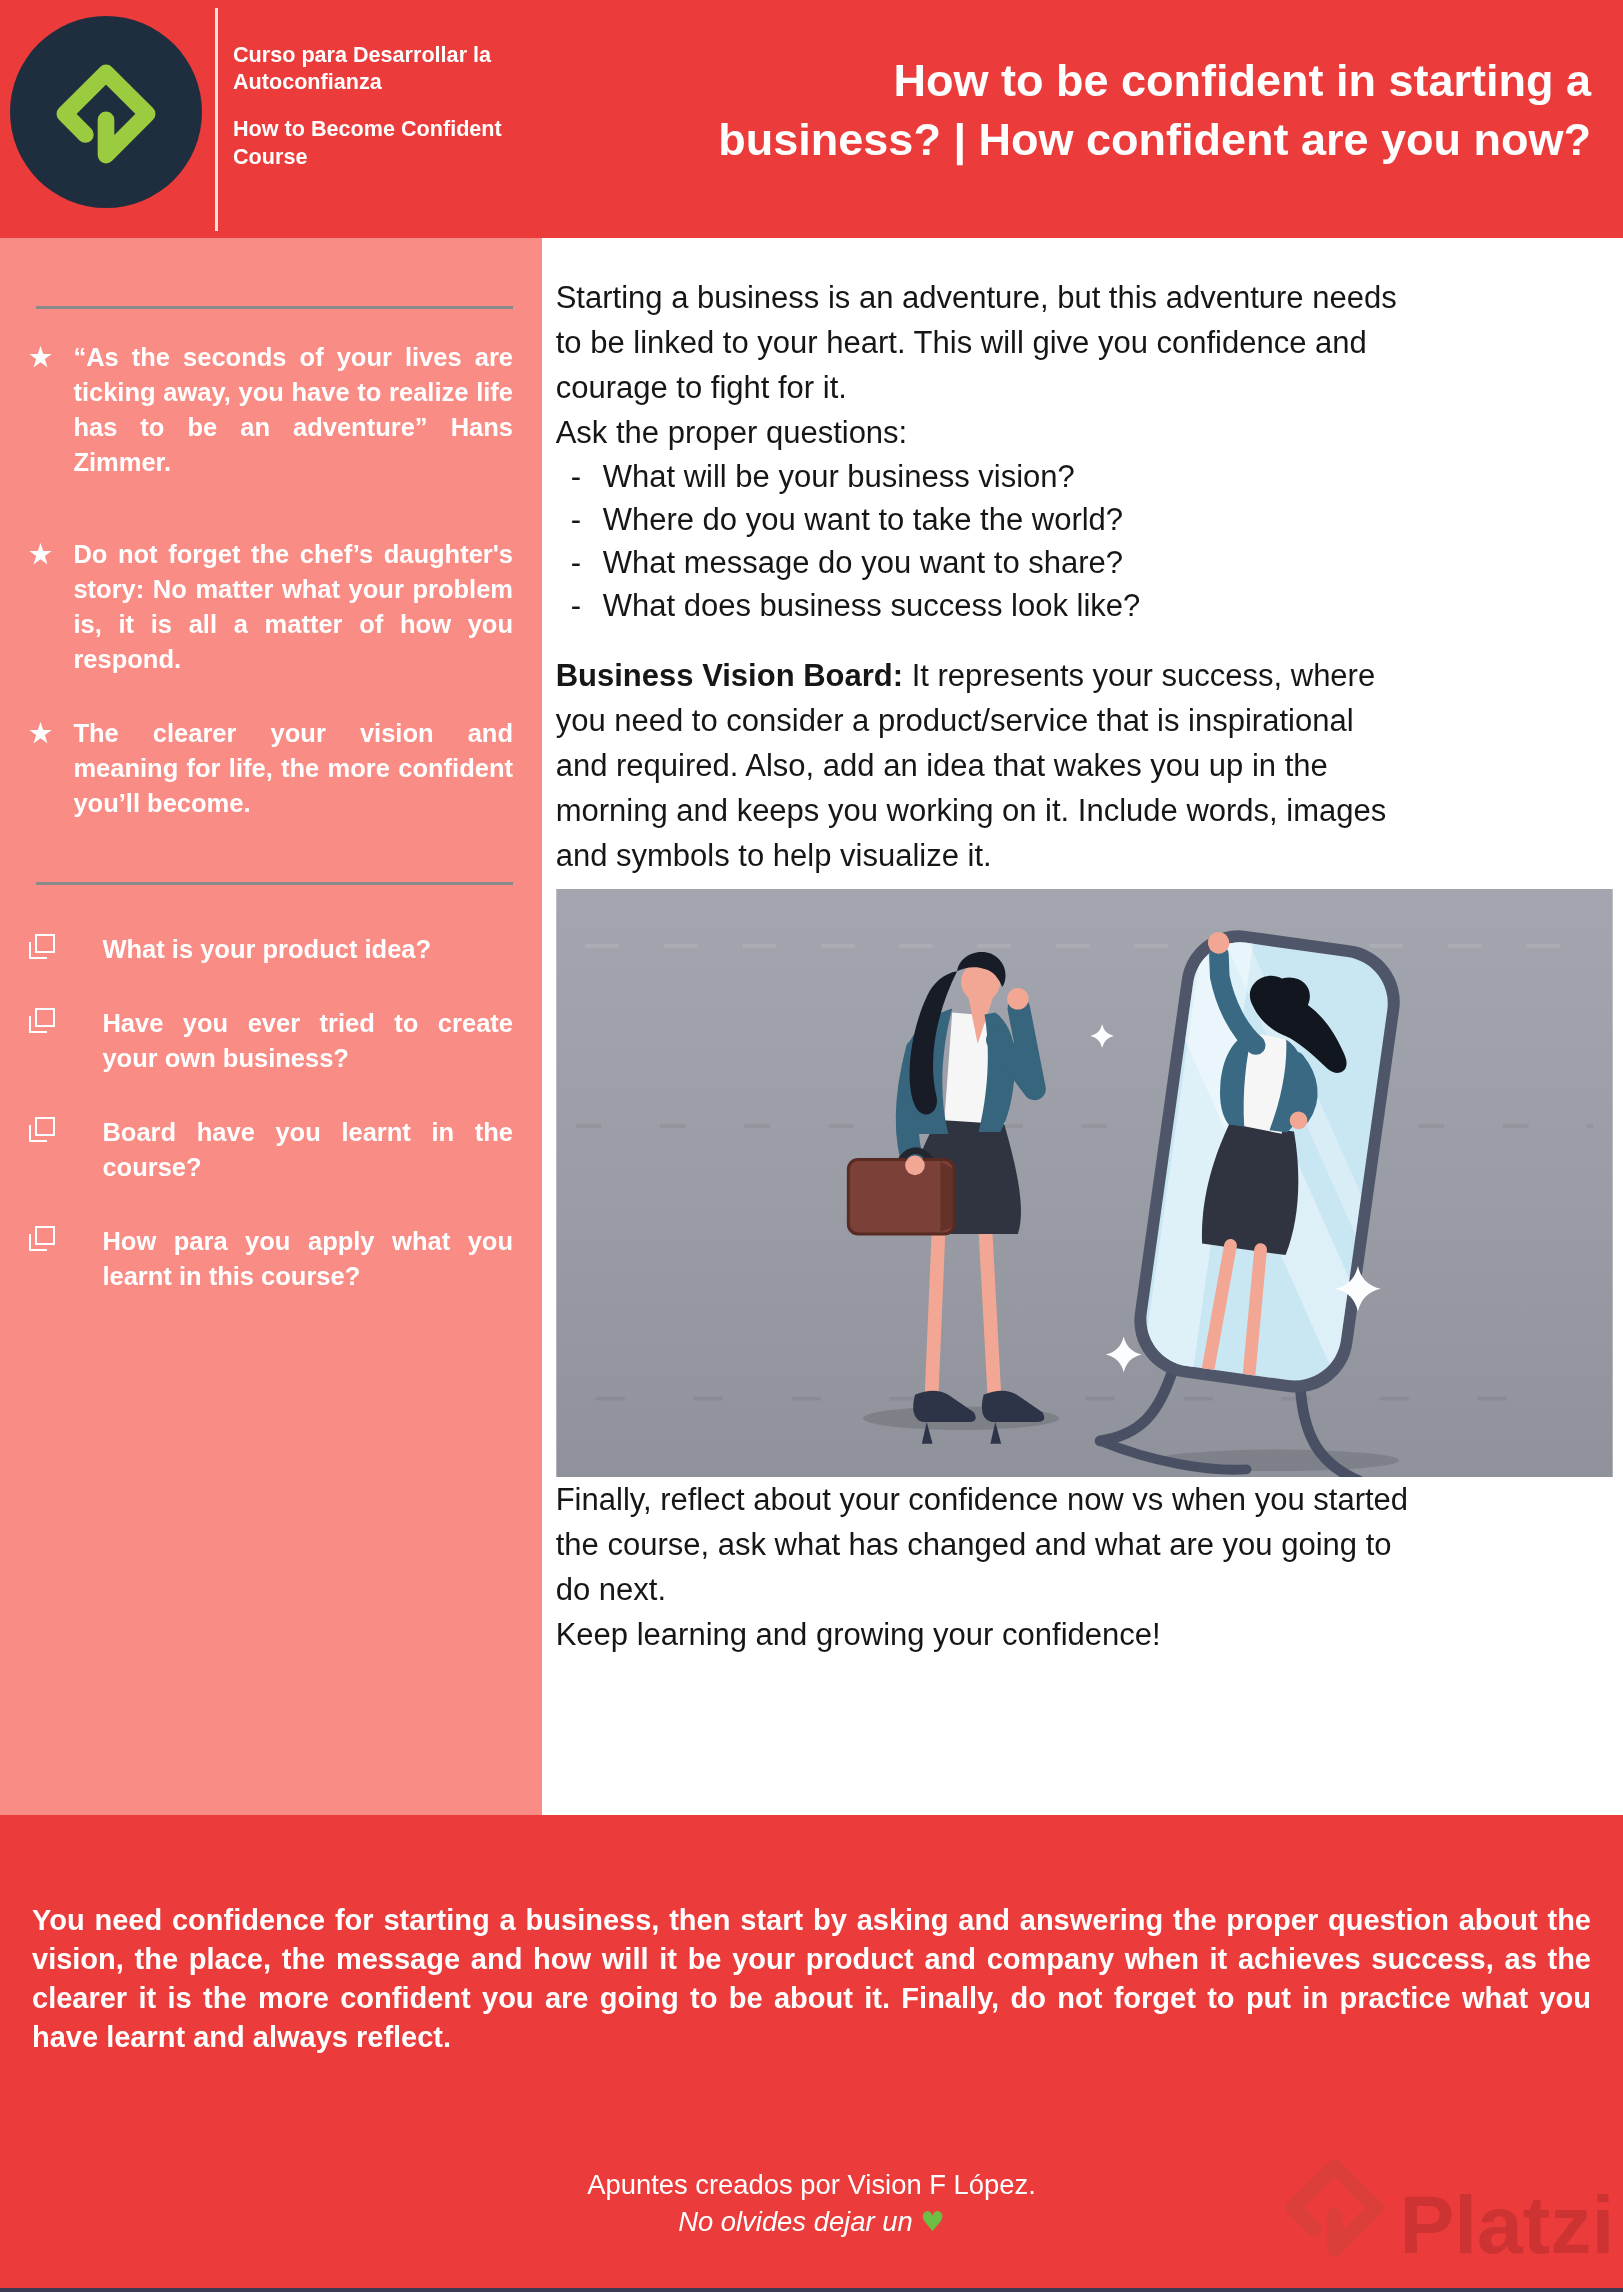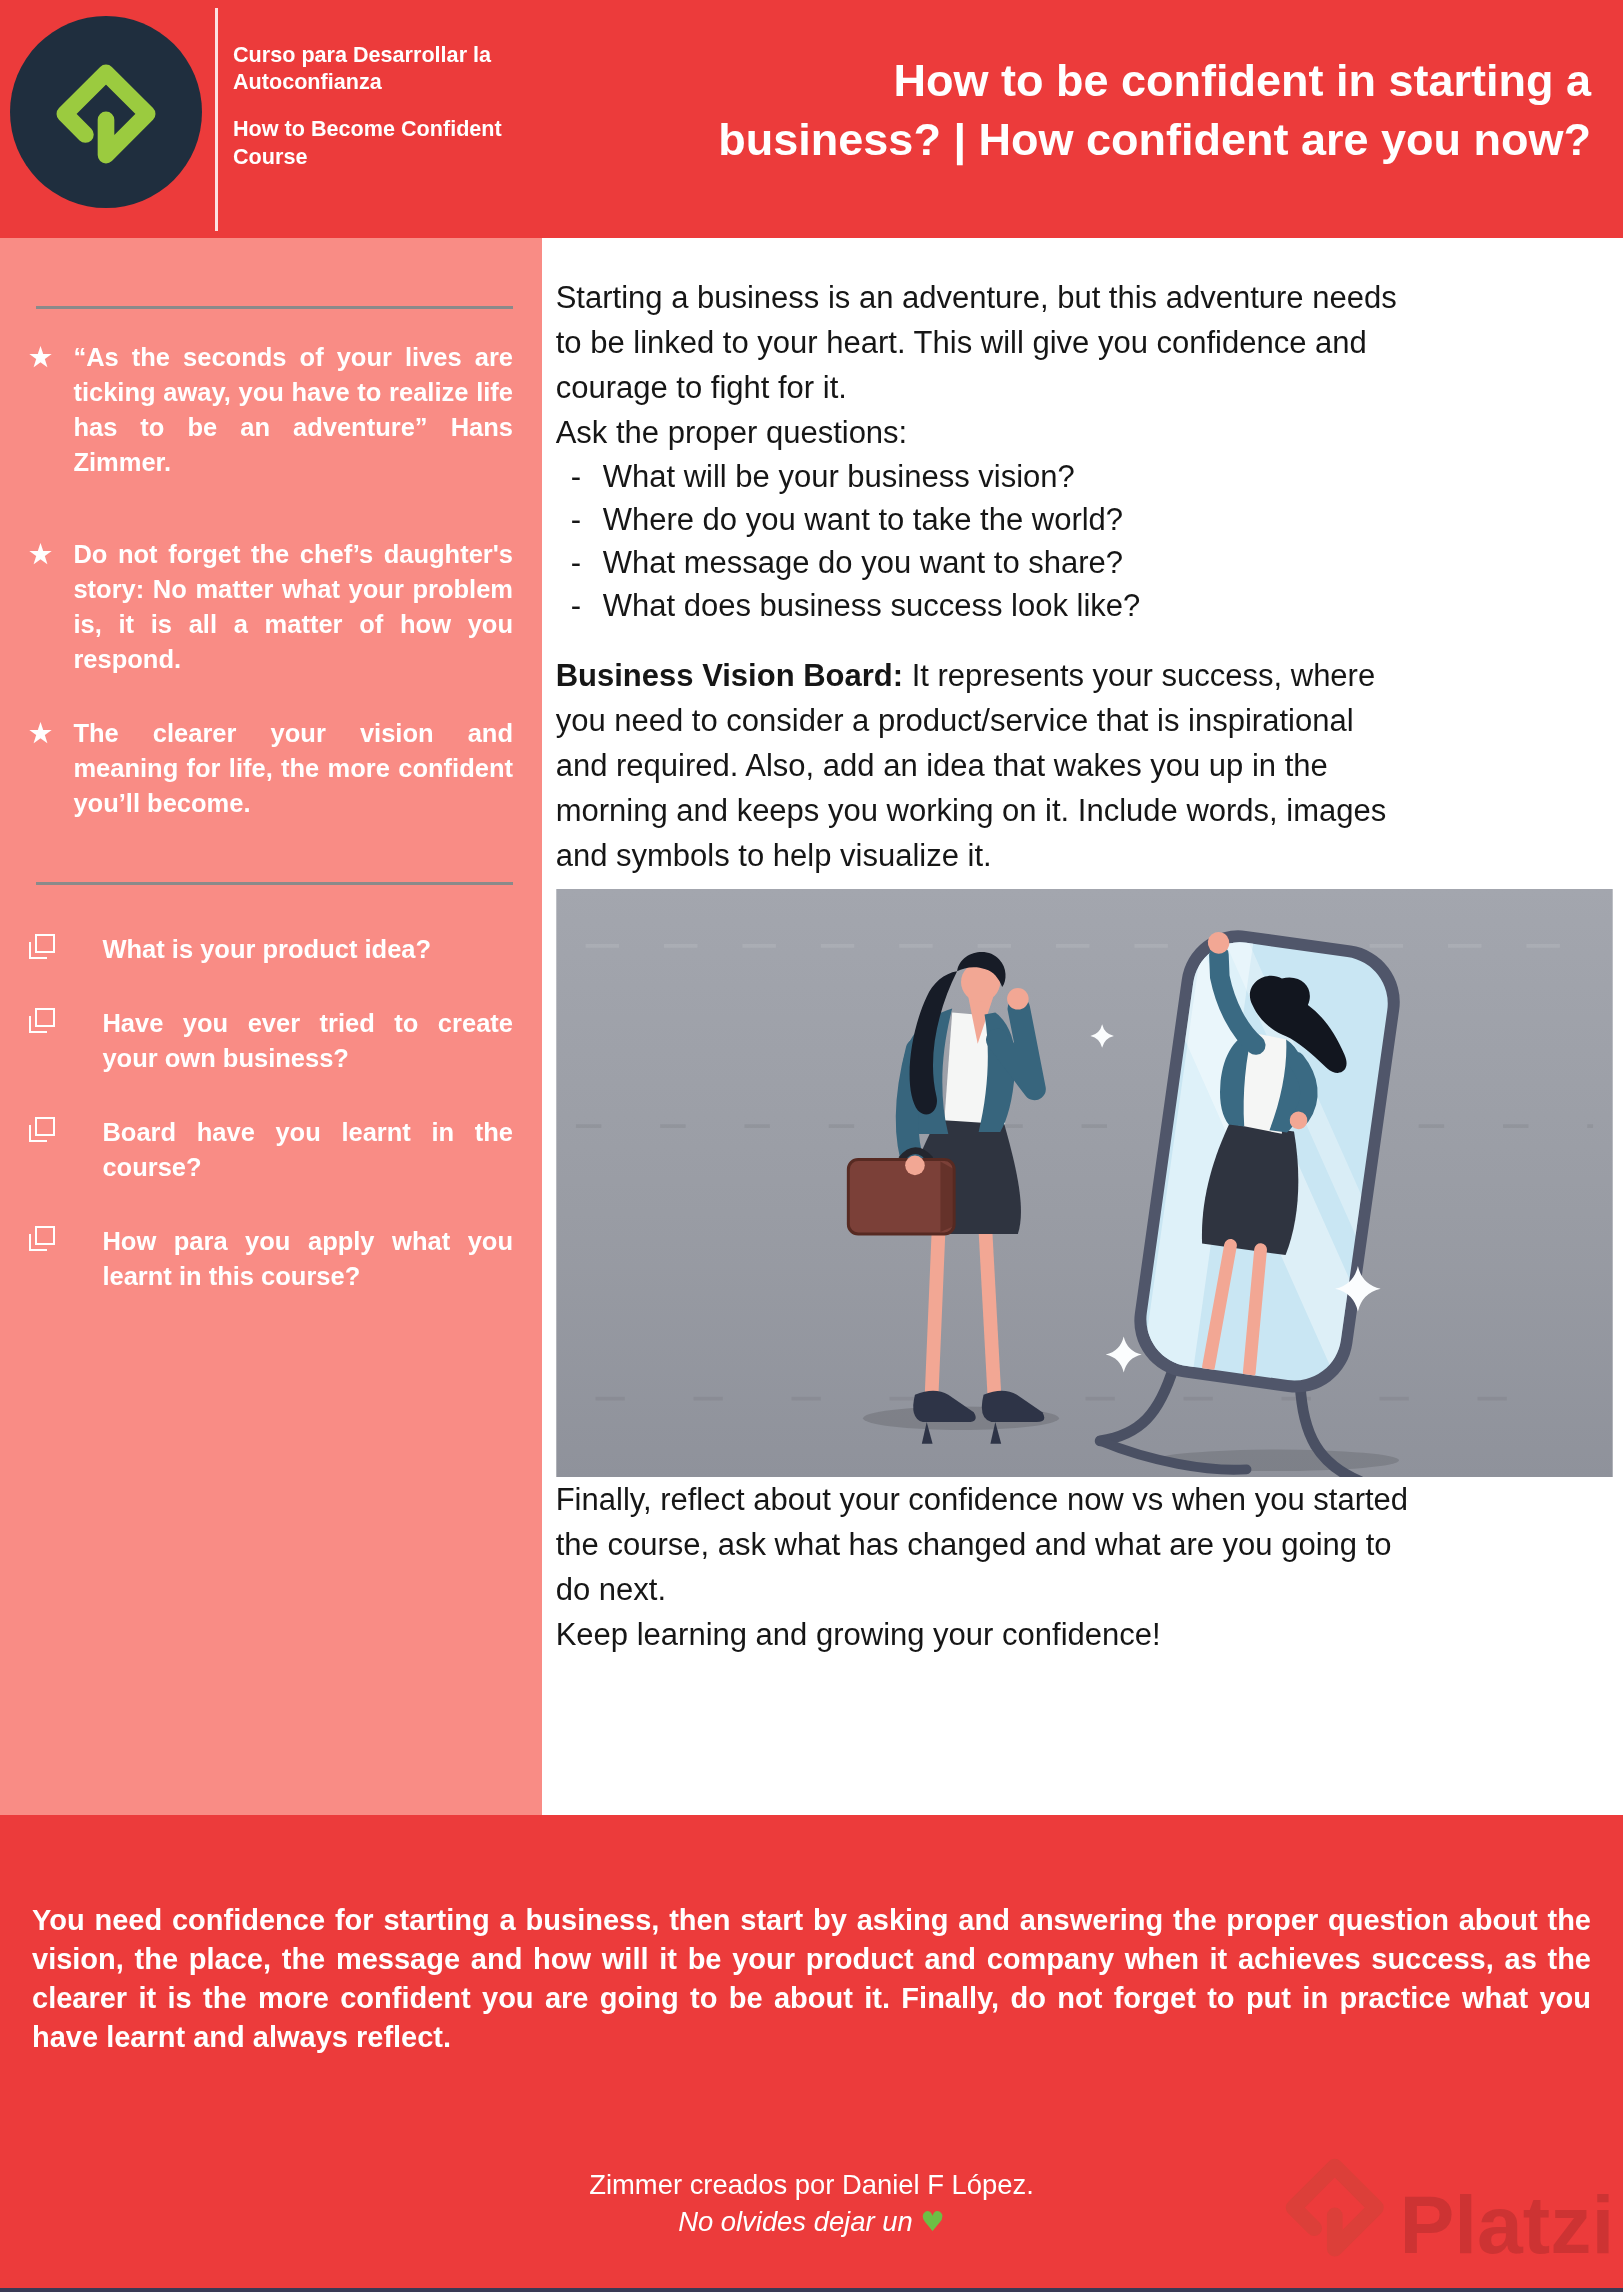--- a/index.html
+++ b/index.html
@@ -252,21 +252,21 @@
       </svg>
     </div>
 
     <p class="p-final">Finally, reflect about your confidence now vs when you started the course, ask what has changed and what are you going to do next.</p>
     <p class="p-keep">Keep learning and growing your confidence!</p>
   </div>
 
   <div class="footer">
     <p class="footer-summary">You need confidence for starting a business, then start by asking and answering the proper question about the vision, the place, the message and how will it be your product and company when it achieves success, as the clearer it is the more confident you are going to be about it. Finally, do not forget to put in practice what you have learnt and always reflect.</p>
     <div class="credits">
-      <div>Zimmer creados por Daniel F López.</div>
+      <div>Apuntes creados por Vision F López.</div>
       <div class="line2"><span>No olvides dejar un</span> <span class="heart">♥</span></div>
     </div>
     <svg class="watermark" viewBox="0 0 340 150">
       <path d="M 60 78 L 60 112 L 102 70 L 60 28 L 18 70 L 39 91" fill="none" stroke="#C04636" stroke-width="16" opacity="0.75" stroke-linecap="round" stroke-linejoin="round"></path>
       <text x="126" y="116" font-family="Liberation Sans, DejaVu Sans, sans-serif" font-size="84" font-weight="bold" fill="#8E2424" opacity="0.65">Platzi</text>
     </svg>
   </div>
 
   <div class="bottom-strip"></div>
 </div>

